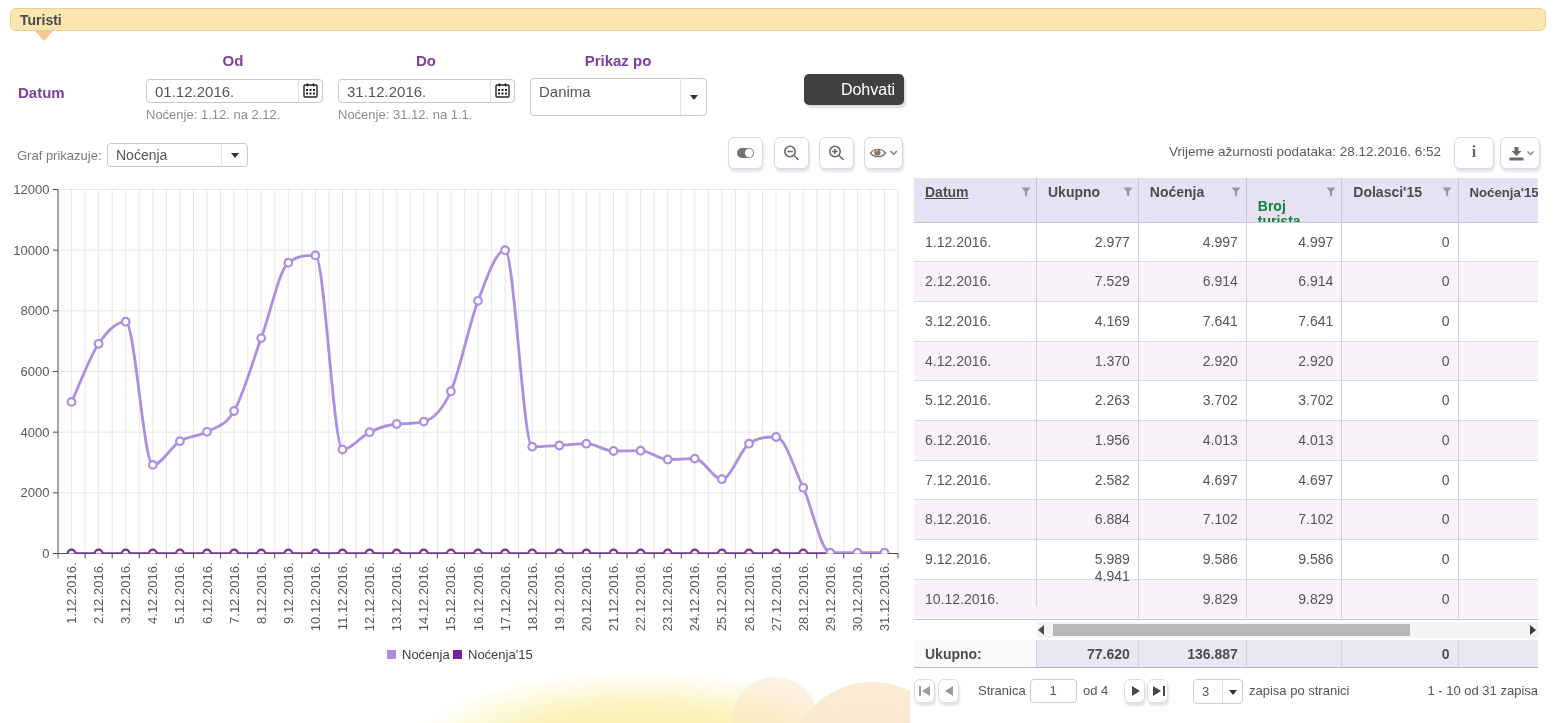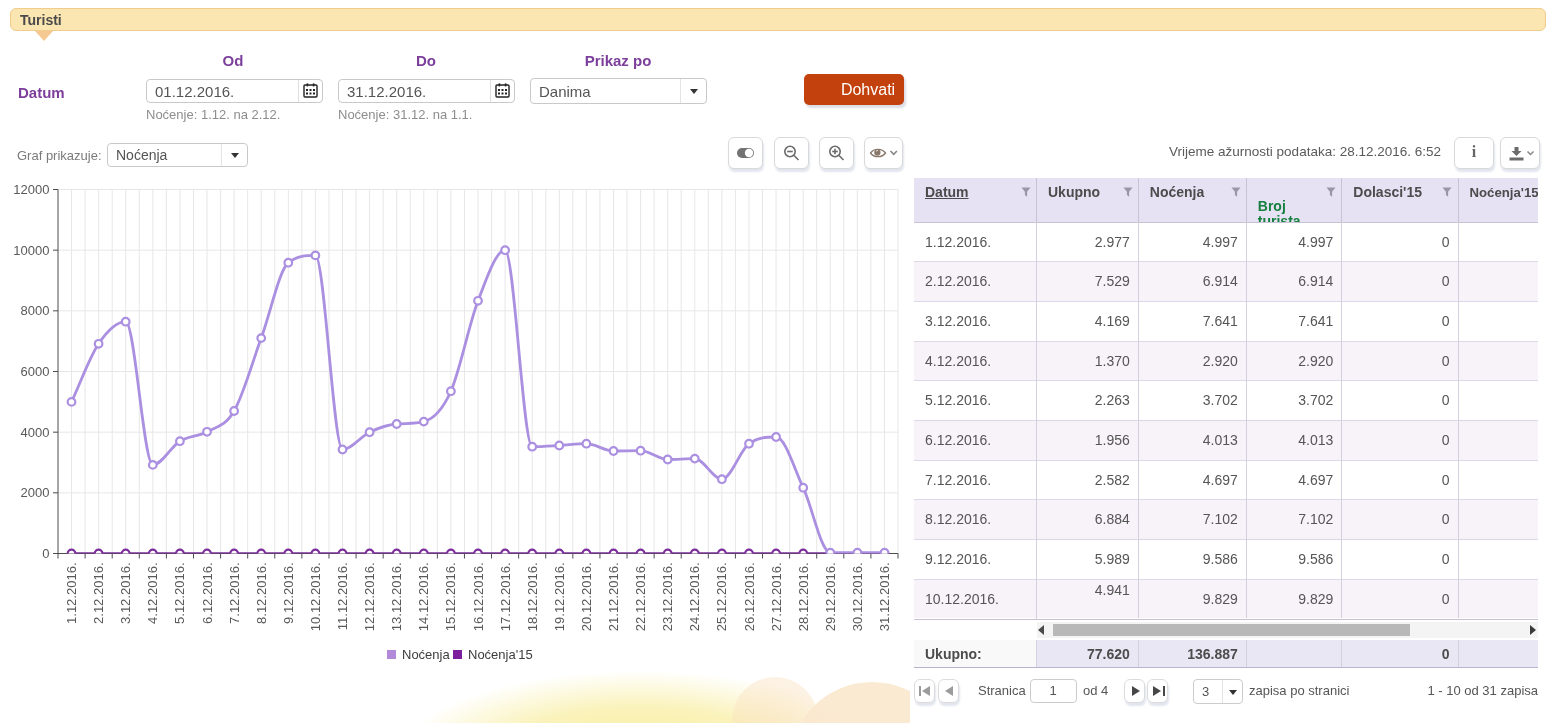--- a/index.html
+++ b/index.html
@@ -19,21 +19,21 @@
 .plabel { position:absolute; color:#7c3f9c; font-weight:bold; font-size:15px; }
 .inputbox { position:absolute; height:24px; background:#fff; border:1px solid #c9c9c9;
   border-radius:4px; font-size:15px; color:#555; }
 .inputbox .txt { position:absolute; left:8px; top:3px; }
 .calbtn { position:absolute; right:0; top:0; width:24px; height:22px; border-left:1px solid #e0e0e0;
   border-radius:0 4px 4px 0; }
 .helper { position:absolute; color:#8d8d8d; font-size:13px; }
 .selarrow { position:absolute; top:0; right:0; width:26px; height:100%; border-left:1px solid #e4e4e4; }
 .selarrow:after { content:""; position:absolute; left:9px; top:50%; margin-top:-2px;
   border-left:4px solid transparent; border-right:4px solid transparent; border-top:5px solid #333; }
-#dohvati { left:804px; top:74px; width:100px; height:31px; background:#c2410c;
+#dohvati { left:804px; top:74px; width:100px; height:31px; background:#404040;
   border-radius:5px; color:#fff; font-size:16px; text-align:center; line-height:31px;
   box-shadow:2px 3px 2px rgba(120,120,160,.25);padding-left:28px; }
 
 .tbtn { position:absolute; top:137px; height:32px; background:#fff; border:1px solid #d9d9d9;
   border-radius:6px; box-shadow:1px 3px 2px rgba(160,170,200,.3); }
 </style>
 </head>
 <body>
 
 <div id="blob-wrap" class="abs">
@@ -84,21 +84,21 @@
     <rect x="3" y="9.5" width="2" height="2"></rect>
           <rect x="6.5" y="9.5" width="2" height="2"></rect>
           <rect x="10" y="9.5" width="2" height="2"></rect>
     </g>
       </svg>
     </span>
 </div>
 <div class="helper" style="left:146px; top:107px;">Noćenje: 1.12. na 2.12.</div>
 <div class="helper" style="left:338px; top:107px;">Noćenje: 31.12. na 1.1.</div>
 
-<div class="inputbox" style="left:530px; top:78px; width:177px; height:26px;">
+<div class="inputbox" style="left:530px; top:78px; width:177px; height:38px;">
   <span class="txt" style="top:4px;">Danima</span>
   <span class="selarrow"></span>
 </div>
 
 <div id="dohvati" class="abs">Dohvati</div>
 
 <div class="abs" style="left:17px; top:148px; font-size:13px; color:#7a7a7a;">Graf prikazuje:</div>
 <div class="inputbox" style="left:107px; top:143px; width:141px; height:24px; font-size:14px;">
   <span class="txt" style="top:3px;">Noćenja</span>
   <span class="selarrow"></span>
@@ -476,21 +476,21 @@
 <div style="position:absolute;left:427.3px;top:361.1px;width:116.2px;height:39.7px;border-left:1px solid #d4d0e0;">
       <span style="position:absolute;right:8px;top:12px;">0</span>
     </div>
 <div style="position:absolute;left:543.5px;top:361.1px;width:121.0px;height:39.7px;border-left:1px solid #d4d0e0;">
       <span style="position:absolute;right:8px;top:12px;"></span>
     </div>
 <div style="position:absolute;left:0;top:400.8px;width:624px;height:39.7px;background:#f8f2f9;border-top:1px solid #dcd8e8;"></div>
 <div style="position:absolute;left:0.0px;top:400.8px;width:122.0px;height:39.7px;">
       <span style="position:absolute;left:11px;top:12px;">10.12.2016.</span>
     </div>
-<div style="position:absolute;left:122.0px;top:392px;width:101.8px;height:50px;border-left:1px solid #d4d0e0;">
+<div style="position:absolute;left:122.0px;top:378px;width:101.8px;height:50px;border-left:1px solid #d4d0e0;">
       <span style="position:absolute;right:8px;top:12px;">4.941</span>
     </div>
 <div style="position:absolute;left:223.8px;top:400.8px;width:108.0px;height:39.7px;border-left:1px solid #d4d0e0;">
       <span style="position:absolute;right:8px;top:12px;">9.829</span>
     </div>
 <div style="position:absolute;left:331.8px;top:400.8px;width:95.5px;height:39.7px;border-left:1px solid #d4d0e0;">
       <span style="position:absolute;right:8px;top:12px;">9.829</span>
     </div>
 <div style="position:absolute;left:427.3px;top:400.8px;width:116.2px;height:39.7px;border-left:1px solid #d4d0e0;">
       <span style="position:absolute;right:8px;top:12px;">0</span>

